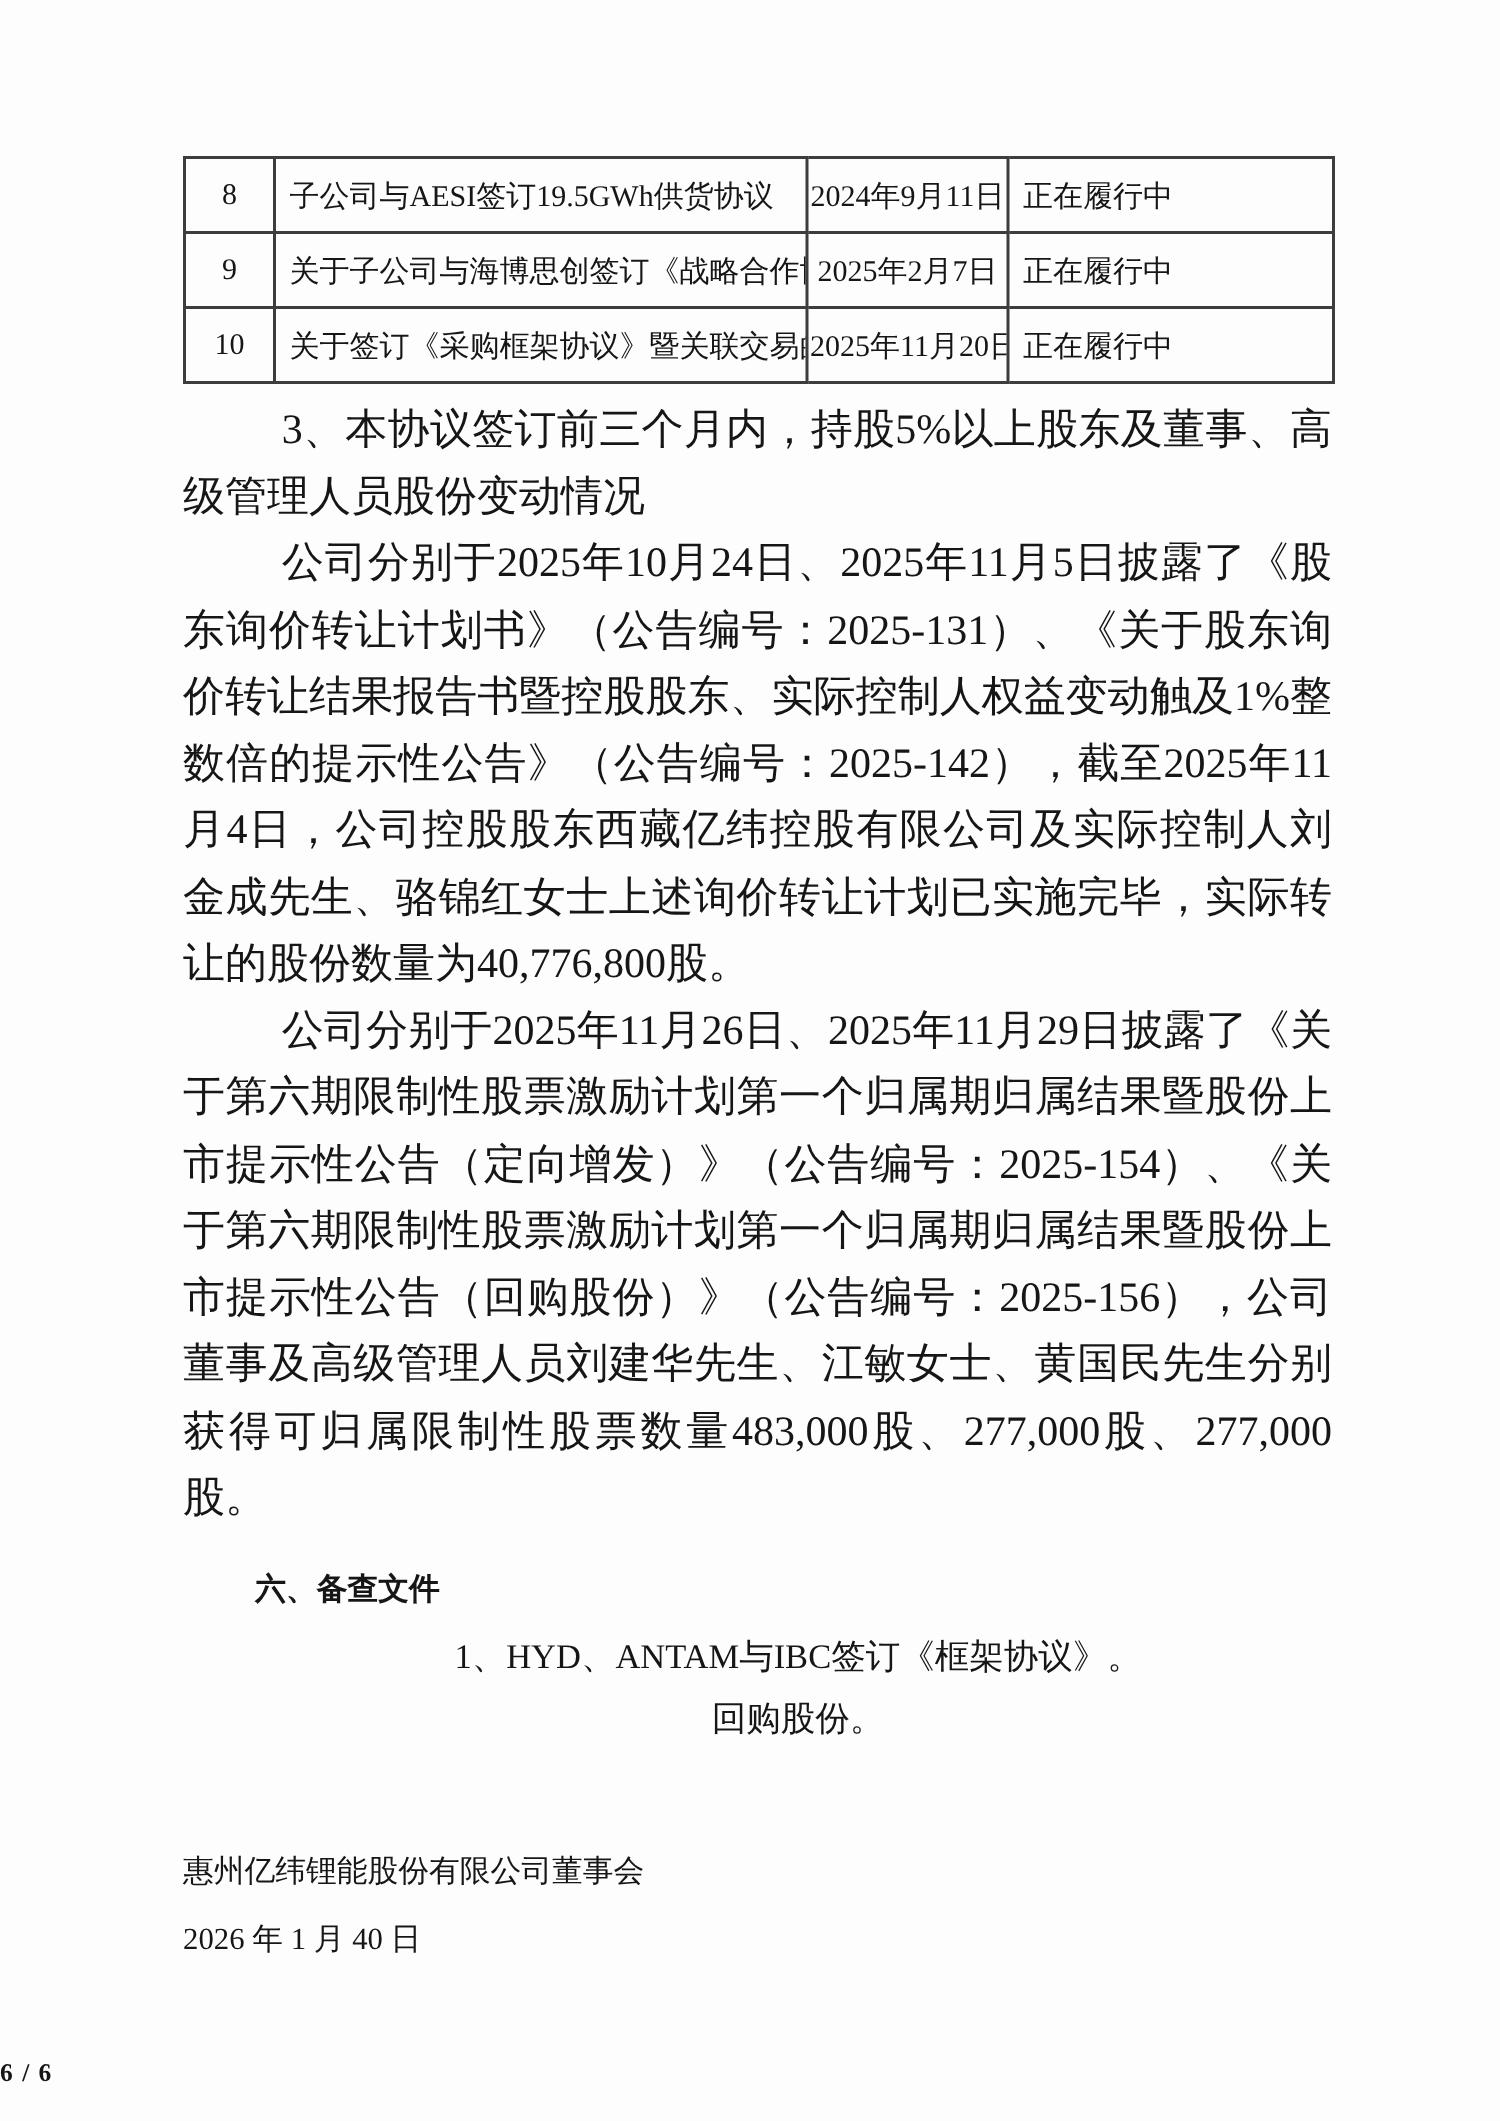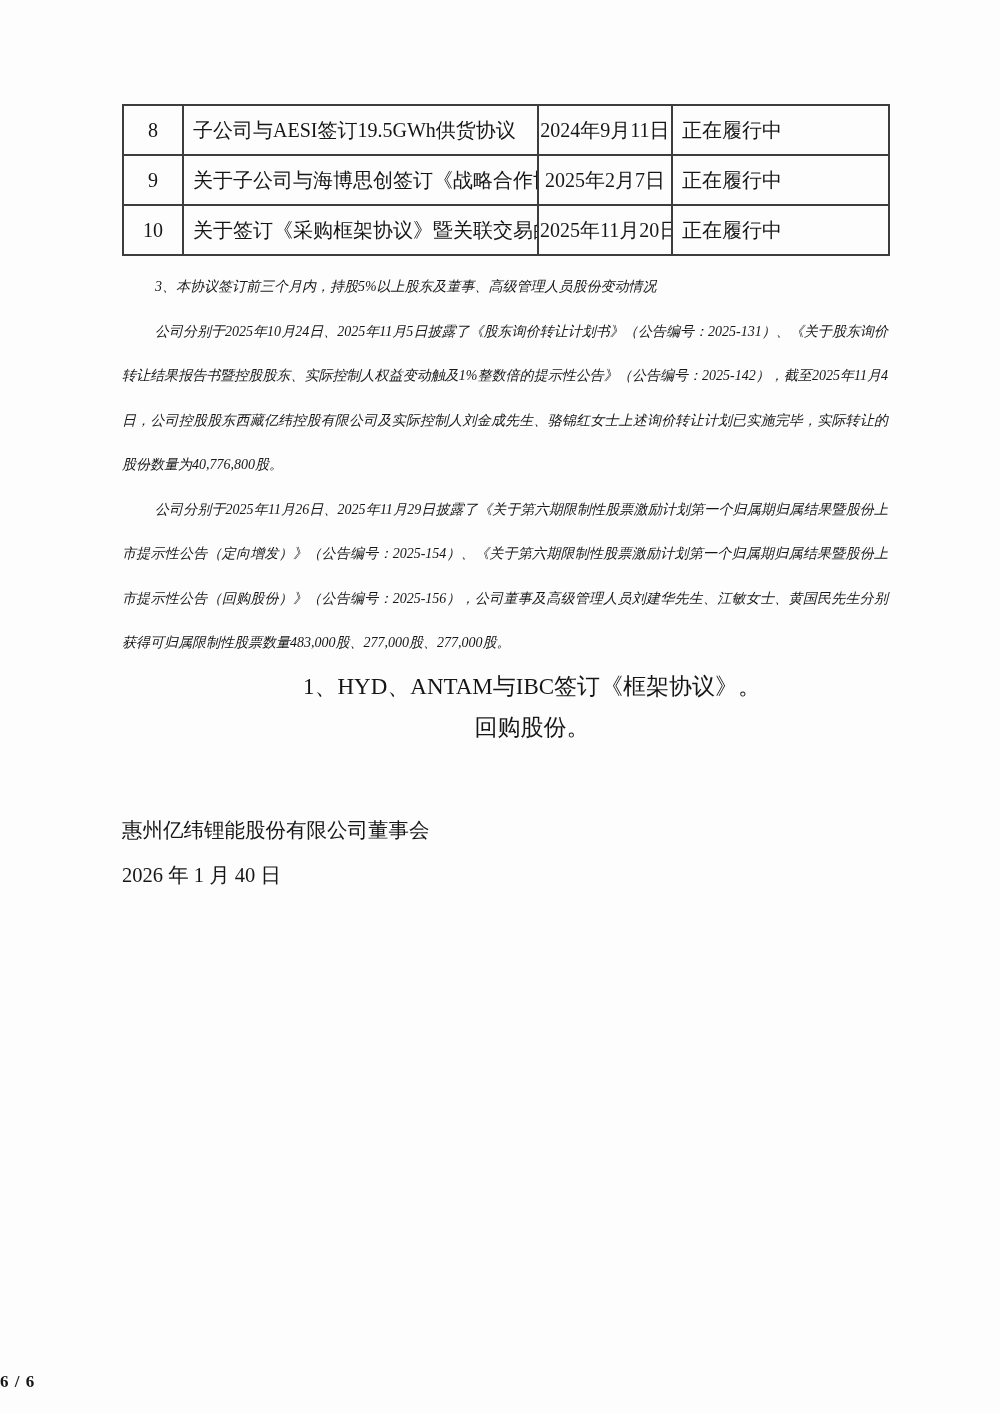--- a/index.html
+++ b/index.html
@@ -33,24 +33,23 @@
     overflow: hidden;
     white-space: nowrap;
   }
   td.c-no     { text-align: center; }
   td.c-title  { padding-left: 9px; }
   td.c-date   { text-align: center; }
   td.c-status { padding-left: 9px; }
   
   .bodytext {
     margin-top: 9px;
-    font-size: 14px;
+    font-size: 28px;
     line-height: 44.5px;
     text-align: justify;
-    font-style: italic;
   }
   .bodytext p {
     margin: 0;
     text-indent: 2.35em;
   }
   .section-heading {
     margin-top: 16px;
     margin-bottom: 2px;
     text-indent: 2.35em;
     font-weight: bold;
@@ -118,20 +117,21 @@
         </tr>
       </tbody>
     </table>
 
     <div class="bodytext">
       <p>3、本协议签订前三个月内，持股5%以上股东及董事、高级管理人员股份变动情况</p>
       <p>公司分别于2025年10月24日、2025年11月5日披露了《股东询价转让计划书》（公告编号：2025-131）、《关于股东询价转让结果报告书暨控股股东、实际控制人权益变动触及1%整数倍的提示性公告》（公告编号：2025-142），截至2025年11月4日，公司控股股东西藏亿纬控股有限公司及实际控制人刘金成先生、骆锦红女士上述询价转让计划已实施完毕，实际转让的股份数量为40,776,800股。</p>
       <p>公司分别于2025年11月26日、2025年11月29日披露了《关于第六期限制性股票激励计划第一个归属期归属结果暨股份上市提示性公告（定向增发）》（公告编号：2025-154）、《关于第六期限制性股票激励计划第一个归属期归属结果暨股份上市提示性公告（回购股份）》（公告编号：2025-156），公司董事及高级管理人员刘建华先生、江敏女士、黄国民先生分别获得可归属限制性股票数量483,000股、277,000股、277,000股。</p>
     </div>
 
+    <div class="section-heading">六、备查文件</div>
     <p class="section-item">1、HYD、ANTAM与IBC签订《框架协议》。</p>
     <p class="section-item">回购股份。</p>
 
     <div class="signature">
       <div class="sig-company">惠州亿纬锂能股份有限公司董事会</div>
       <div class="sig-date">2026 年 1 月 40 日</div>
     </div>
 
   </div>
 

